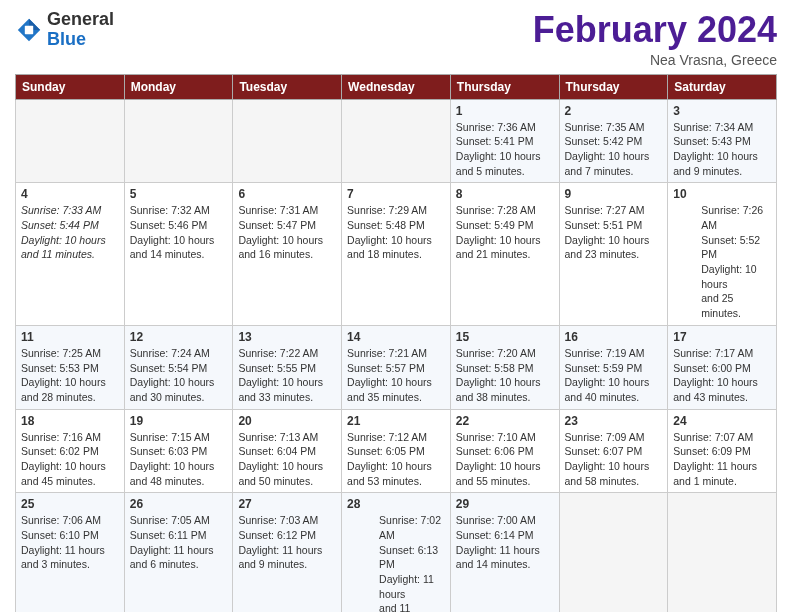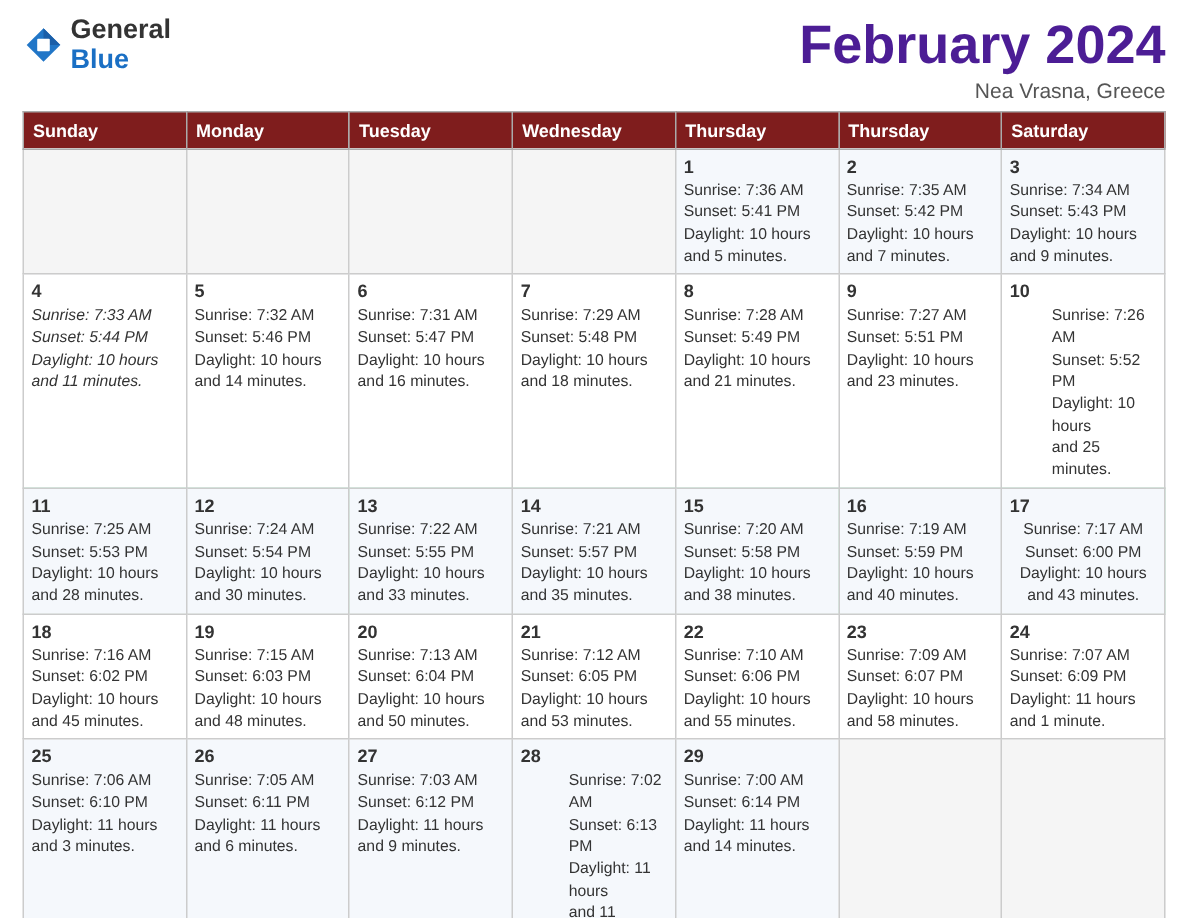--- a/index.html
+++ b/index.html
@@ -235,21 +235,21 @@
         </td>
         <td>
           <div class="day-num">16</div>
           <div class="day-info" style="white-space: pre-line;">Sunrise: 7:19 AM
 Sunset: 5:59 PM
 Daylight: 10 hours
 and 40 minutes.</div>
         </td>
         <td>
           <div class="day-num">17</div>
-          <div class="day-info" style="white-space: pre-line; text-align: center;">Sunrise: 7:17 AM
+          <div class="day-info" style="white-space: pre-line;">Sunrise: 7:17 AM
 Sunset: 6:00 PM
 Daylight: 10 hours
 and 43 minutes.</div>
         </td>
       </tr>
       <tr style="background: rgb(240, 244, 249);">
         <td>
           <div class="day-num">18</div>
           <div class="day-info" style="white-space: pre-line;">Sunrise: 7:16 AM
 Sunset: 6:02 PM

